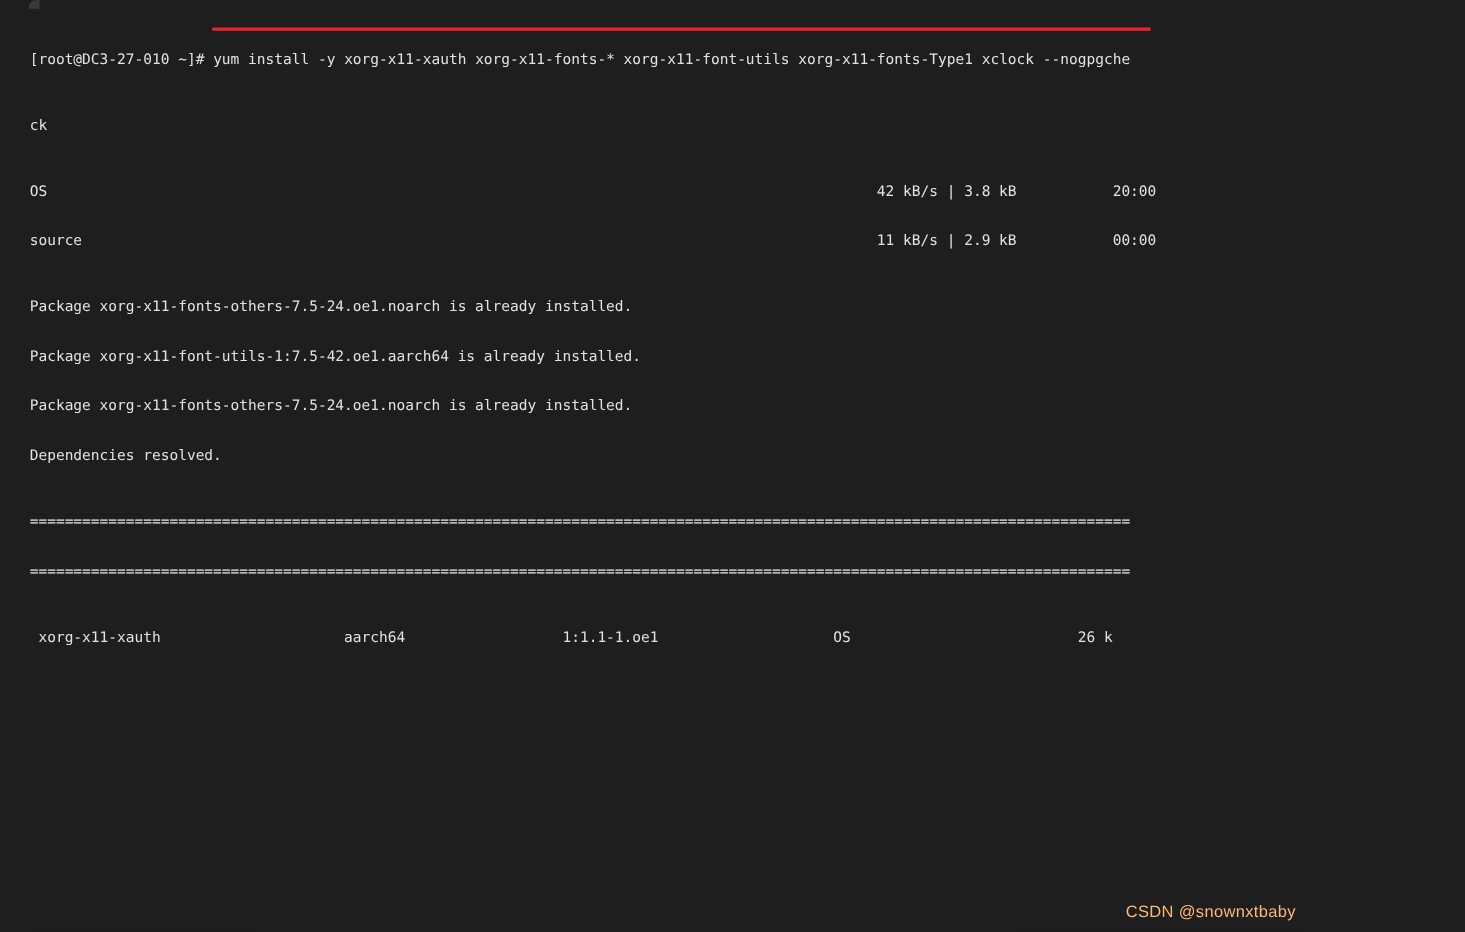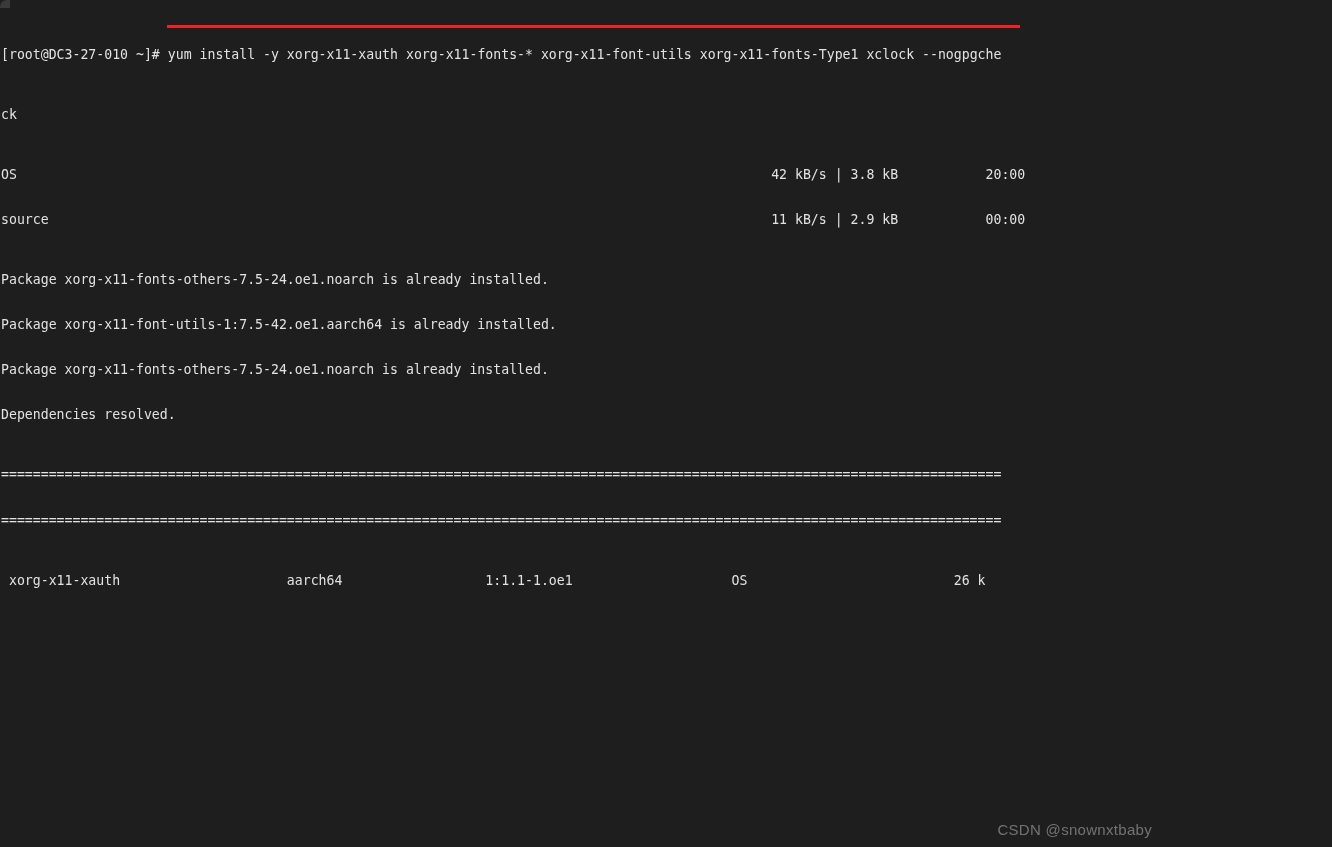--- a/index.html
+++ b/index.html
@@ -11,20 +11,21 @@
     position: relative;
     width: 1164px;
     height: 847px;
     background: #1e1e1e;
     overflow: hidden;
     font-family: "DejaVu Sans Mono", "Liberation Mono", monospace;
     font-size: 13.2px;
     line-height: 15.02px;
     color: #e2e2e2;
     letter-spacing: 0px;
+    margin-left: 26px;
     -webkit-font-smoothing: antialiased;
   }
   
   #win-corner {
     position: absolute;
     left: 0;
     top: 0;
     width: 10px;
     height: 8px;
     background: #3a3a3a;
@@ -54,21 +55,21 @@
     height: 2.5px;
     background: #e8262a;
     z-index: 4;
   }
   #watermark {
     position: absolute;
     right: 12px;
     bottom: 10px;
     font-family: "Liberation Sans", "DejaVu Sans", sans-serif;
     font-size: 15px;
-    color: #737373;
+    color: #fdba74;
     letter-spacing: 0.3px;
     z-index: 6;
   }
 </style>
 </head>
 <body>
 
 <div id="terminal">
 
   <div id="win-corner"></div>

